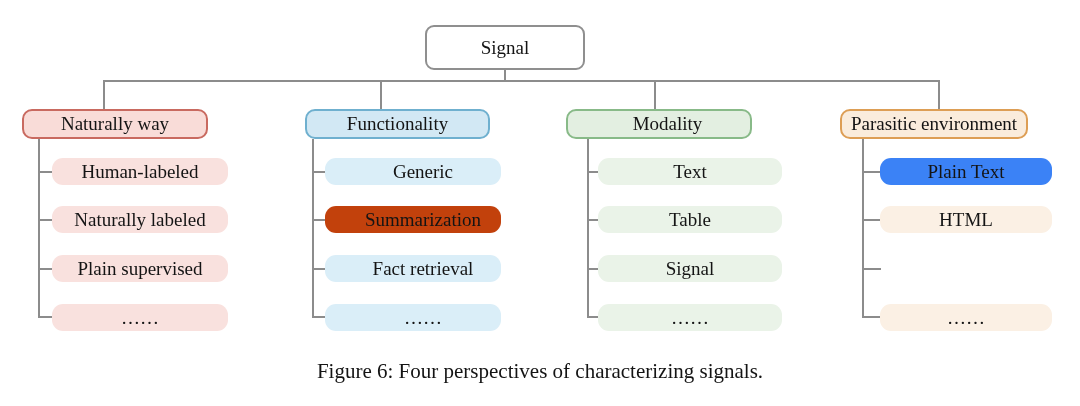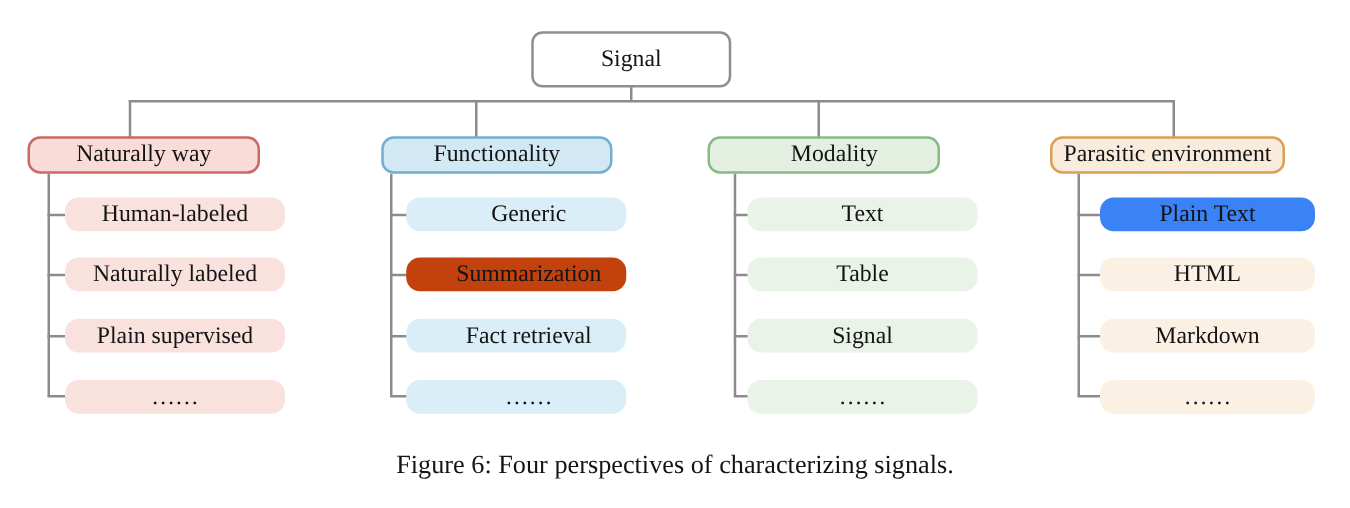--- a/index.html
+++ b/index.html
@@ -94,17 +94,16 @@
   <div class="node child c2c r3" style="background: rgb(218, 238, 248);">Fact retrieval</div>
   <div class="node child c2c r4" style="background: rgb(218, 238, 248);">……</div>
 
   <div class="node child c3c r1" style="background: rgb(234, 243, 232);">Text</div>
   <div class="node child c3c r2" style="background: rgb(234, 243, 232);">Table</div>
   <div class="node child c3c r3" style="background: rgb(234, 243, 232);">Signal</div>
   <div class="node child c3c r4" style="background: rgb(234, 243, 232);">……</div>
 
   <div class="node child c4c r1" style="background: #3b82f6;">Plain Text</div>
   <div class="node child c4c r2" style="background: rgb(251, 240, 228);">HTML</div>
-  <div class="node child c4c r3" style="background: rgb(251, 240, 228);">Markdown</div>
   <div class="node child c4c r4" style="background: rgb(251, 240, 228);">……</div>
 
   <div class="caption">Figure 6: Four perspectives of characterizing signals.</div>
 </div>
 
 </body></html>

